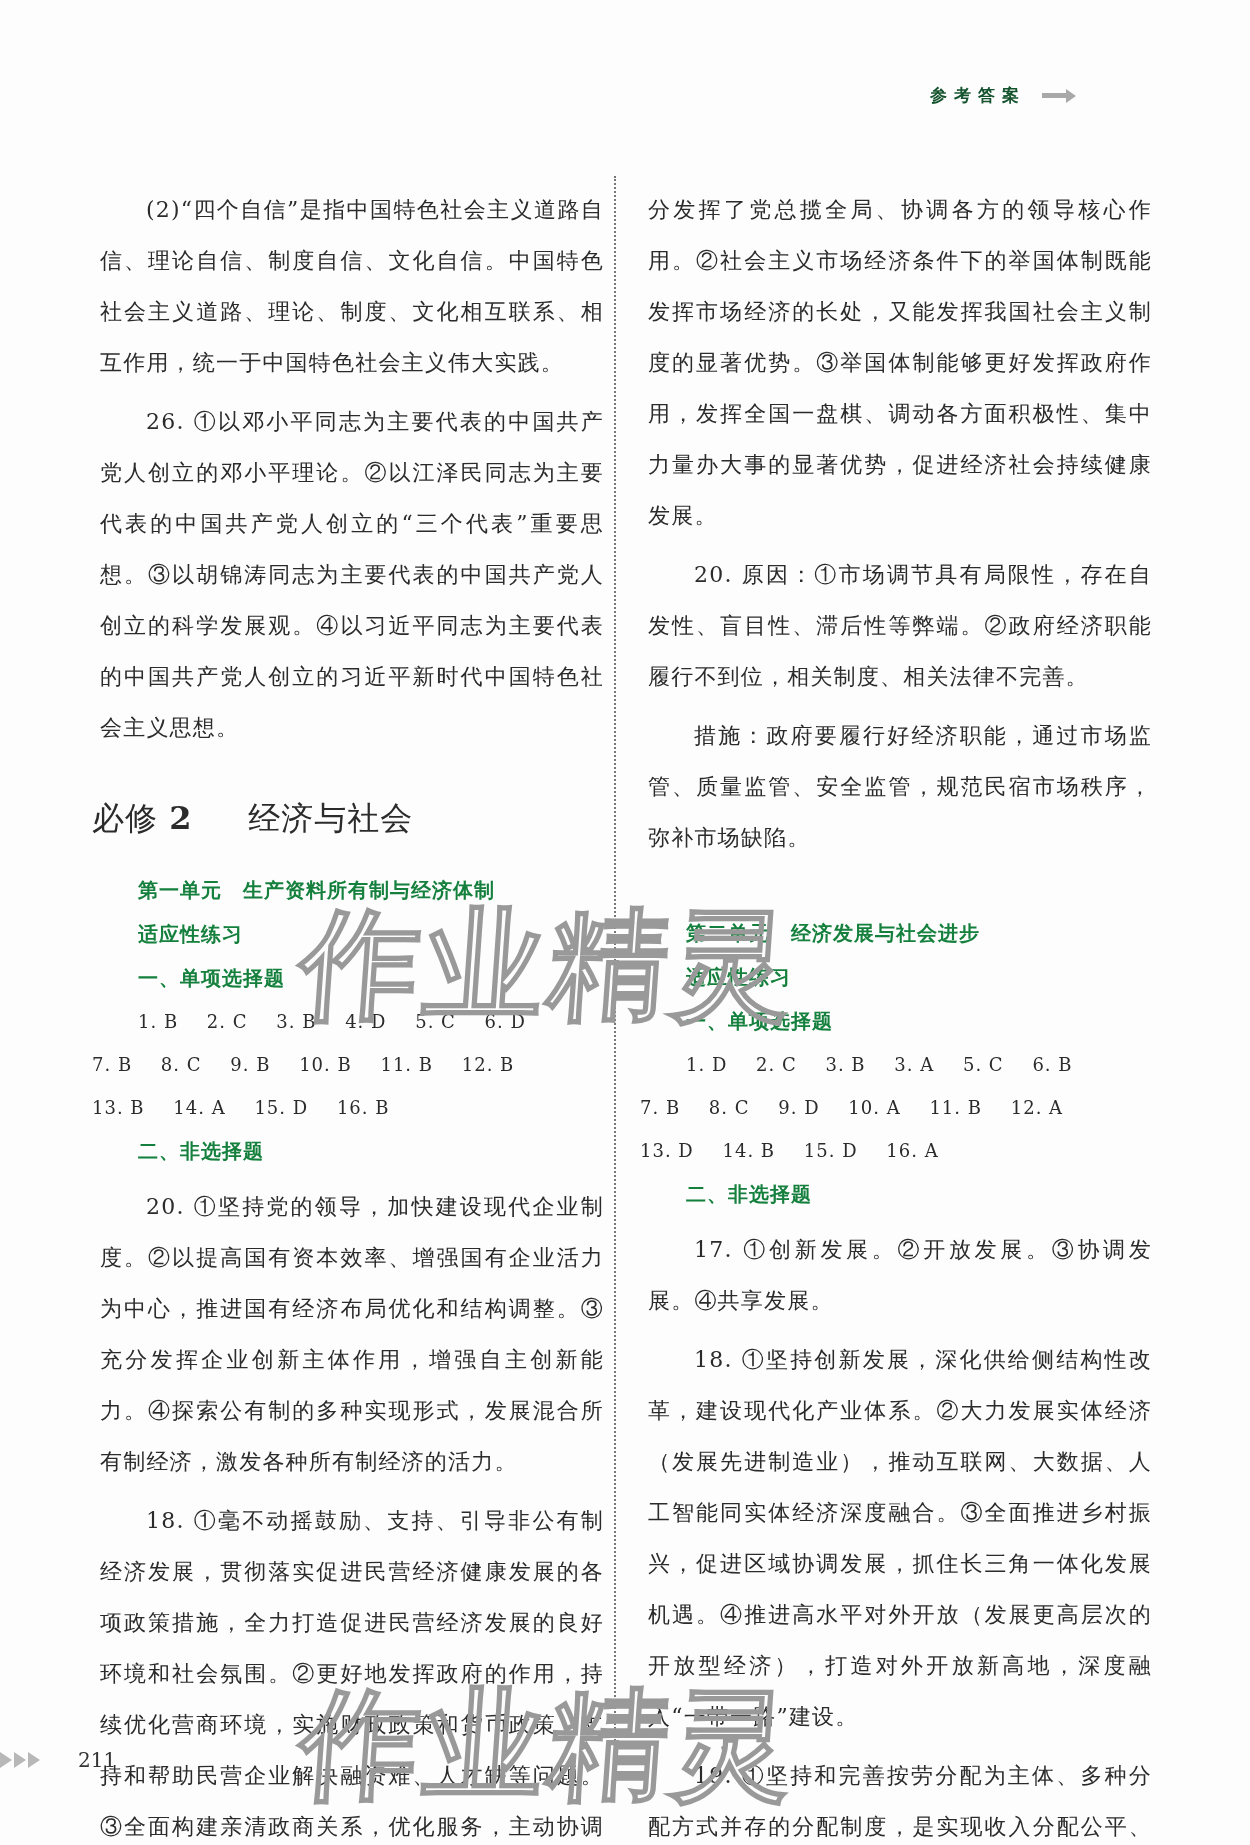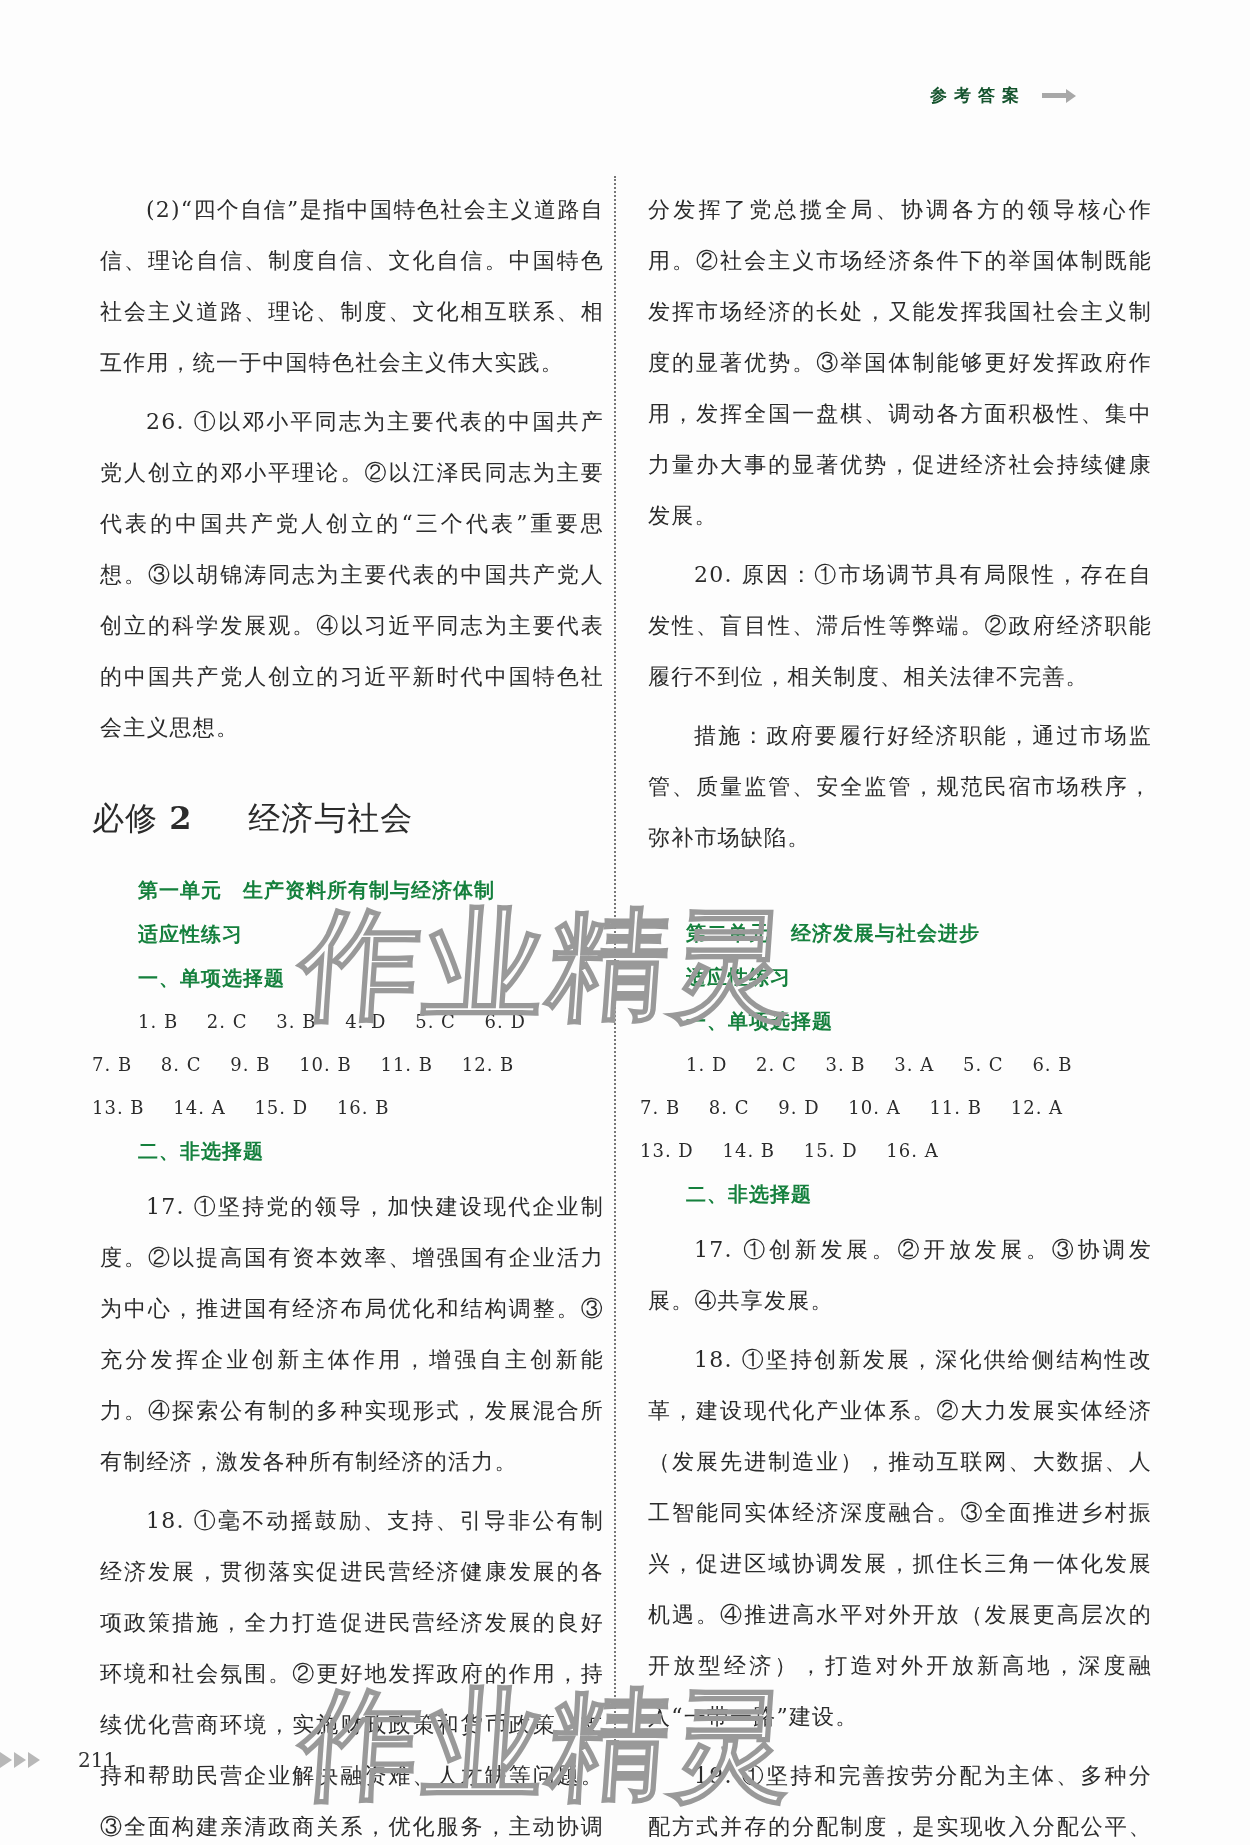--- a/index.html
+++ b/index.html
@@ -107,21 +107,21 @@
     </div>
     <div class="row">
       <span class="item">13. B</span>
       <span class="item">14. A</span>
       <span class="item">15. D</span>
       <span class="item">16. B</span>
     </div>
   </div>
 
   <div class="h-sub">二、非选择题</div>
-  <p class="p indent">17. ①坚持党的领导，加快建设现代企业制度。②以提高国有资本效率、增强国有企业活力为中心，推进国有经济布局优化和结构调整。③充分发挥企业创新主体作用，增强自主创新能力。④探索公有制的多种实现形式，发展混合所有制经济，激发各种所有制经济的活力。</p>
+  <p class="p indent">20. ①坚持党的领导，加快建设现代企业制度。②以提高国有资本效率、增强国有企业活力为中心，推进国有经济布局优化和结构调整。③充分发挥企业创新主体作用，增强自主创新能力。④探索公有制的多种实现形式，发展混合所有制经济，激发各种所有制经济的活力。</p>
   <p class="p indent">18. ①毫不动摇鼓励、支持、引导非公有制经济发展，贯彻落实促进民营经济健康发展的各项政策措施，全力打造促进民营经济发展的良好环境和社会氛围。②更好地发挥政府的作用，持续优化营商环境，实施财政政策和货币政策，支持和帮助民营企业解决融资难、人才缺等问题。③全面构建亲清政商关系，优化服务，主动协调解决民营企业的困难与问题。</p>
   <p class="p indent">19. ①坚持中国共产党的领导。举国体制充</p>
 </div>
 
 <div class="col col-right">
   <p class="p">分发挥了党总揽全局、协调各方的领导核心作用。②社会主义市场经济条件下的举国体制既能发挥市场经济的长处，又能发挥我国社会主义制度的显著优势。③举国体制能够更好发挥政府作用，发挥全国一盘棋、调动各方面积极性、集中力量办大事的显著优势，促进经济社会持续健康发展。</p>
   <p class="p indent">20. 原因：①市场调节具有局限性，存在自发性、盲目性、滞后性等弊端。②政府经济职能履行不到位，相关制度、相关法律不完善。</p>
   <p class="p indent">措施：政府要履行好经济职能，通过市场监管、质量监管、安全监管，规范民宿市场秩序，弥补市场缺陷。</p>
 
   <div class="spacer-right-top"></div>

